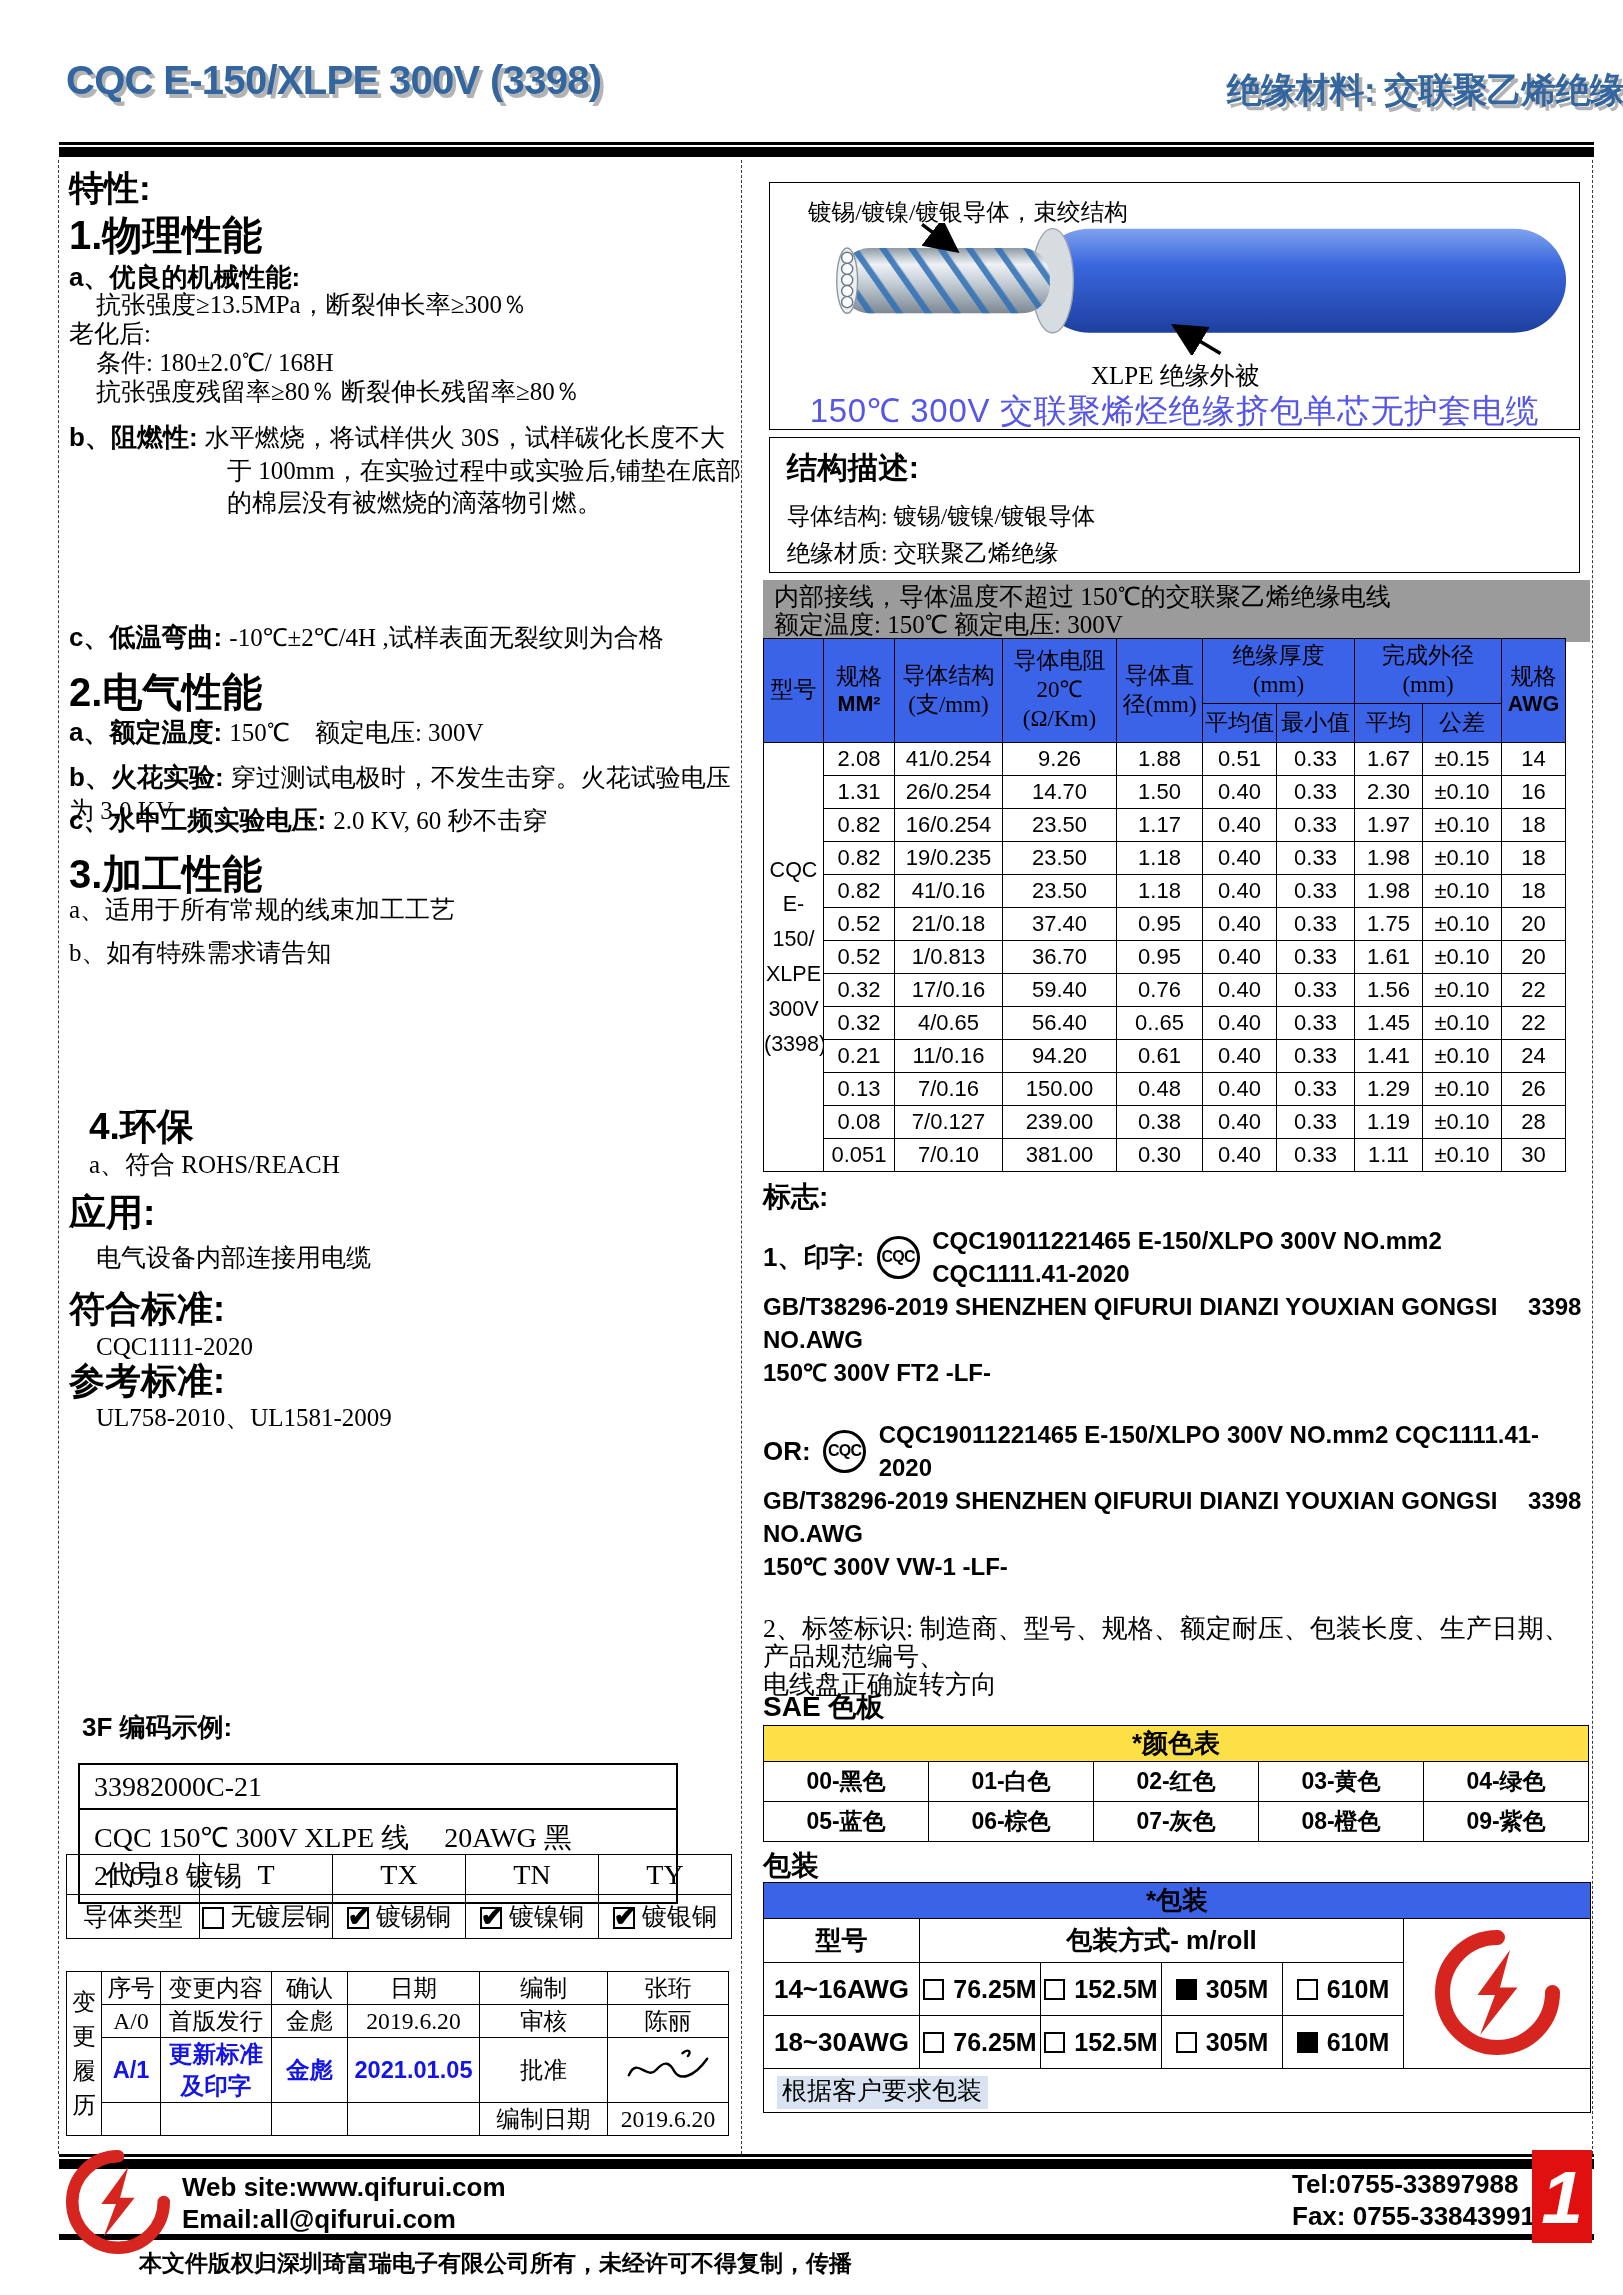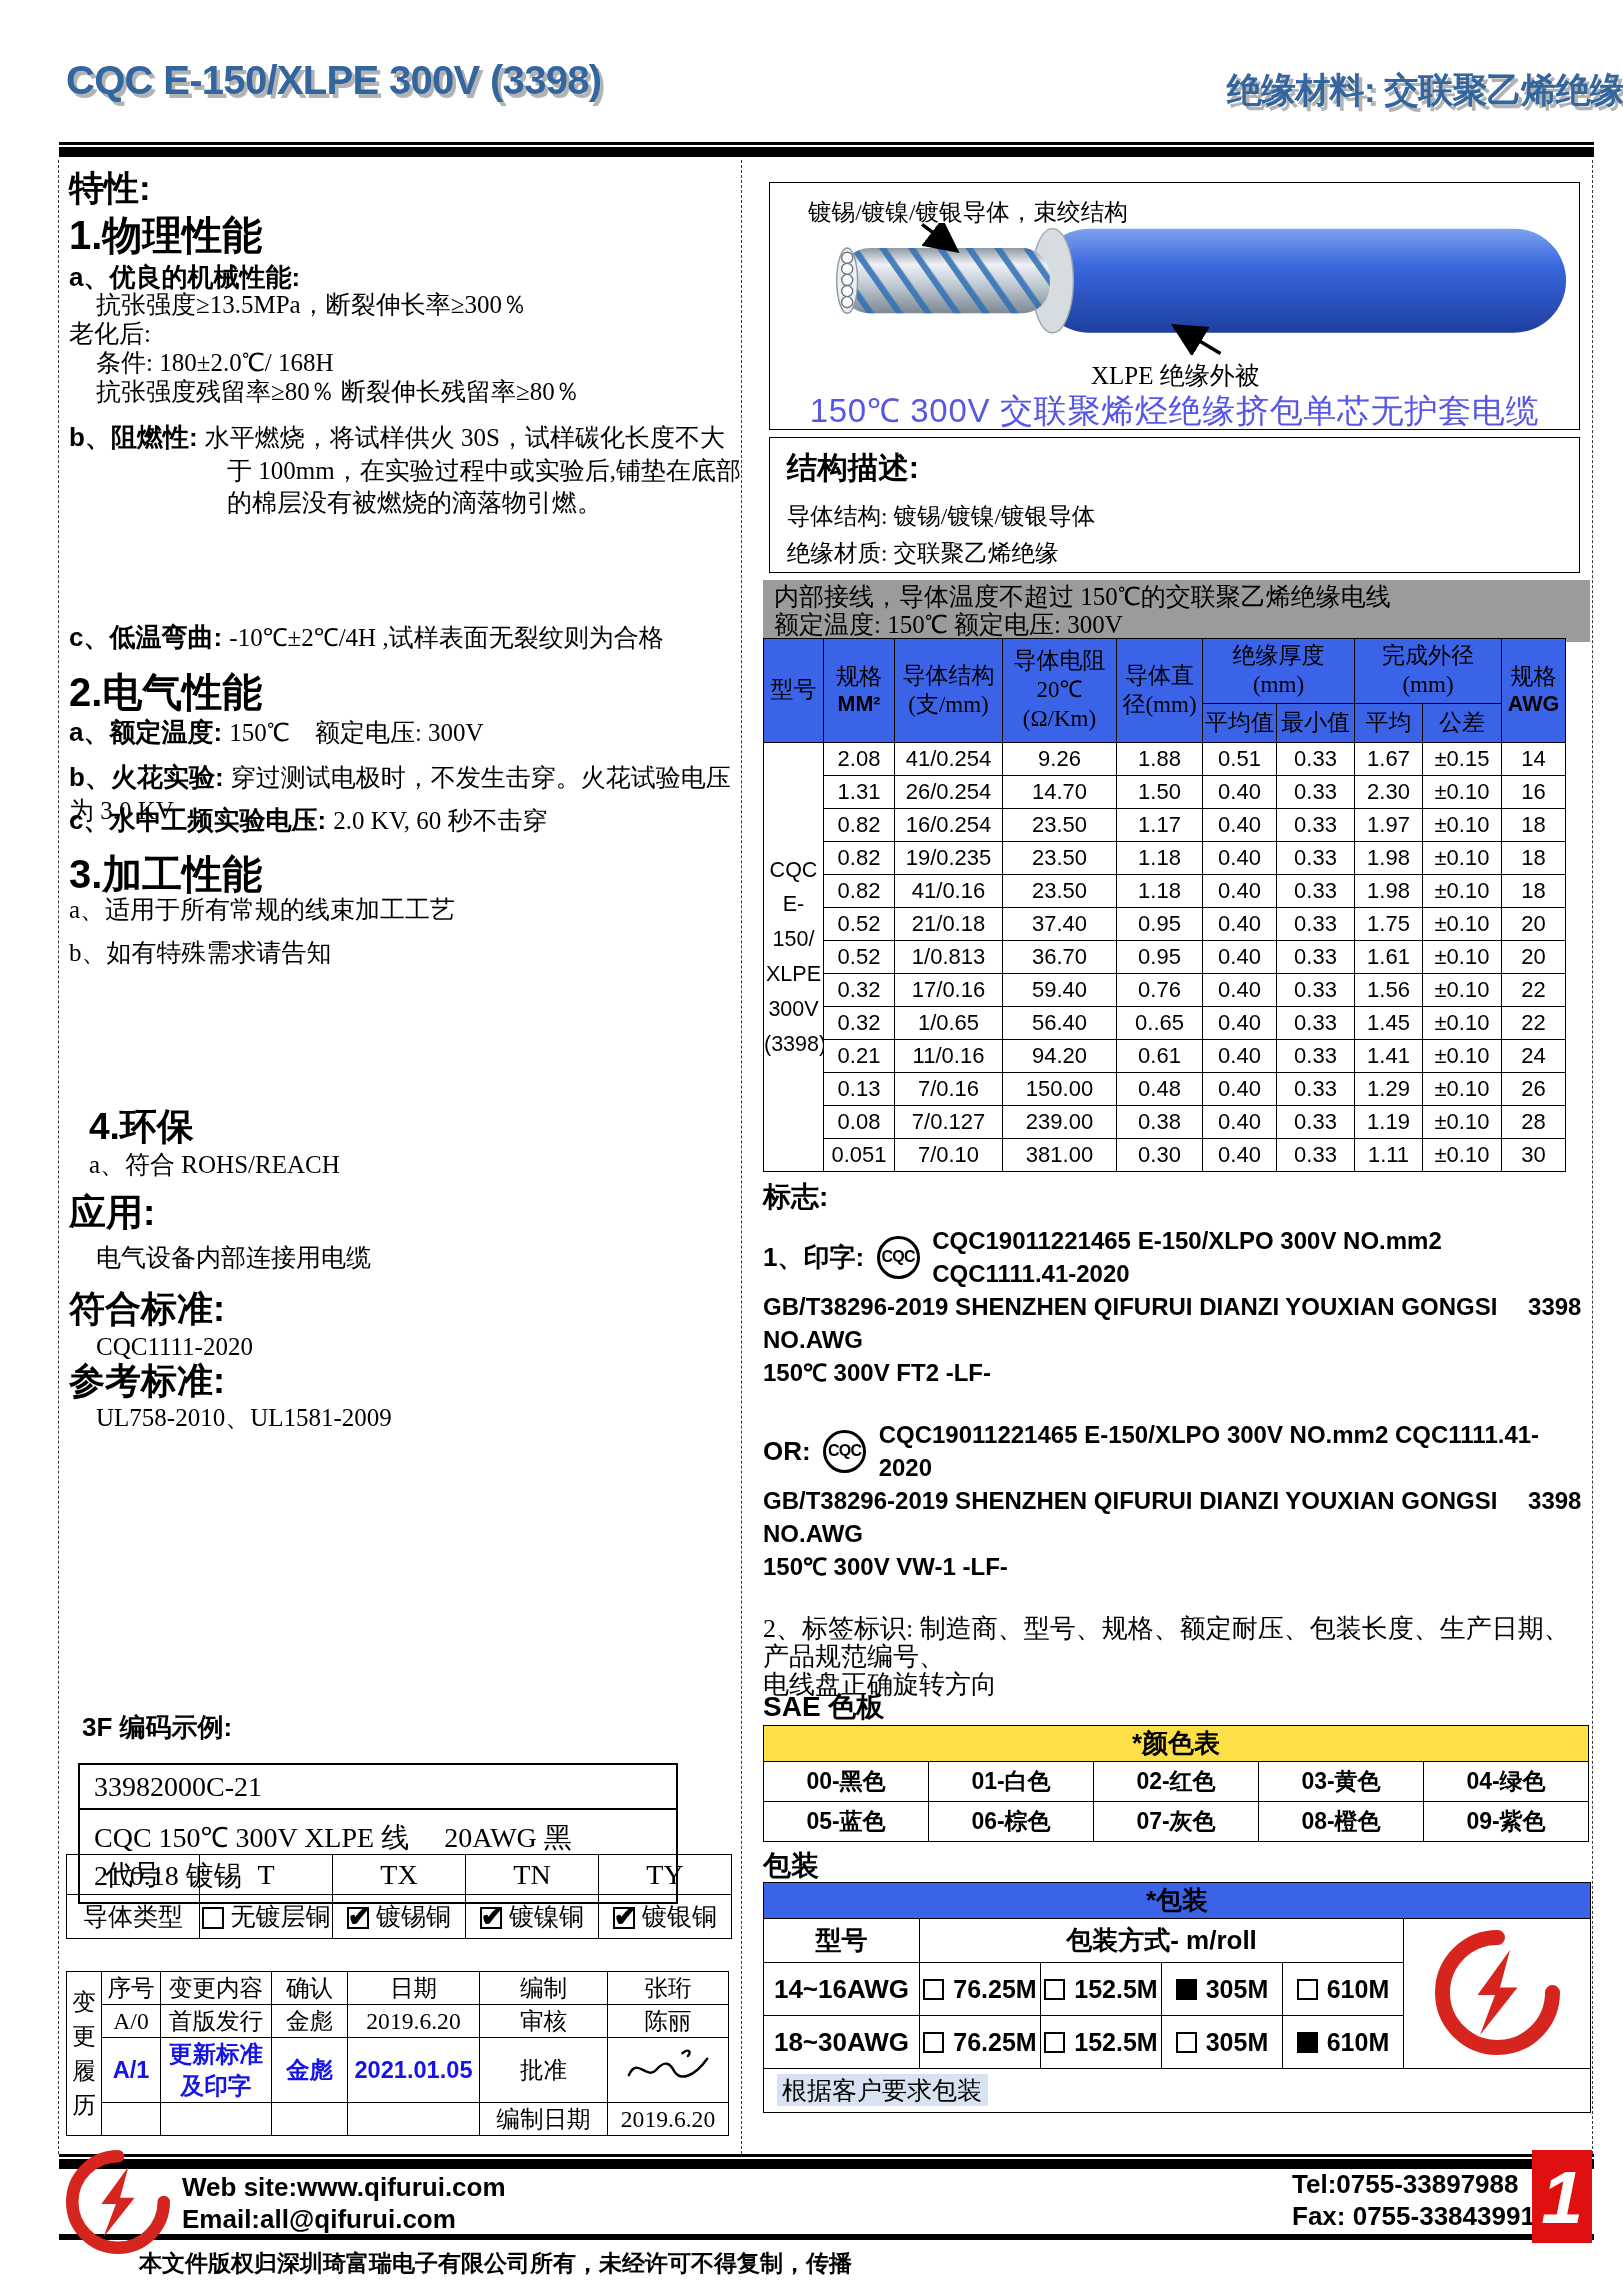--- a/index.html
+++ b/index.html
@@ -84,21 +84,21 @@
   .sec-label { font-size:28px; font-weight:bold; }
   .sae { left:763px; top:1725px; width:826px; }
   .sae th { height:36px; background:#fde047; font-size:26px; font-weight:bold; }
   .sae td { height:40px; font-size:23px; font-weight:bold; }
 
   .pack { left:763px; top:1882px; width:826px; }
   .pack th.bluehead { height:36px; background:#3B63E8; font-size:26px; font-weight:bold; }
   .pack .pk-h { height:44px; font-size:26px; font-weight:bold; }
   .pack .pk-model { height:53px; font-size:26px; font-weight:bold; }
   .pack .pk-opt { font-size:25px; font-weight:bold; white-space:nowrap; }
-  .pack .pk-note { height:44px; text-align:left; padding-left:12.5px; font-family:Liberation Sans, sans-serif; font-size:25px; font-weight:normal; }
+  .pack .pk-note { height:44px; text-align:left; padding-left:12.5px; font-family:Liberation Mono, monospace; font-size:25px; font-weight:normal; }
   .pack .pk-note span { background:#D9E2F0; padding:2.1px 5.6px; }
   .cbp { display:inline-block; width:21px; height:21px; border:2.1px solid #000; margin-right:9px; vertical-align:-2.1px; background:#fff; }
   .cbp.on { background:#000; }
 
   
   .ft-contact { font-size:26px; font-weight:bold; white-space:nowrap; }
   .pagebox { left:1532px; top:2150px; width:60px; height:93px; background:#E01010; color:#fff; display:flex; align-items:center; justify-content:center; font-size:75px; font-weight:bold; font-style:italic; }
   .copyright { font-size:23px; font-weight:bold; }
 </style>
 </head>
@@ -414,21 +414,21 @@
           <td>59.40</td>
           <td>0.76</td>
           <td>0.40</td>
           <td>0.33</td>
           <td>1.56</td>
           <td>±0.10</td>
           <td>22</td>
         </tr>
         <tr>
           <td>0.32</td>
-          <td>1/0.65</td>
+          <td>4/0.65</td>
           <td>56.40</td>
           <td>0..65</td>
           <td>0.40</td>
           <td>0.33</td>
           <td>1.45</td>
           <td>±0.10</td>
           <td>22</td>
         </tr>
         <tr>
           <td>0.21</td>

